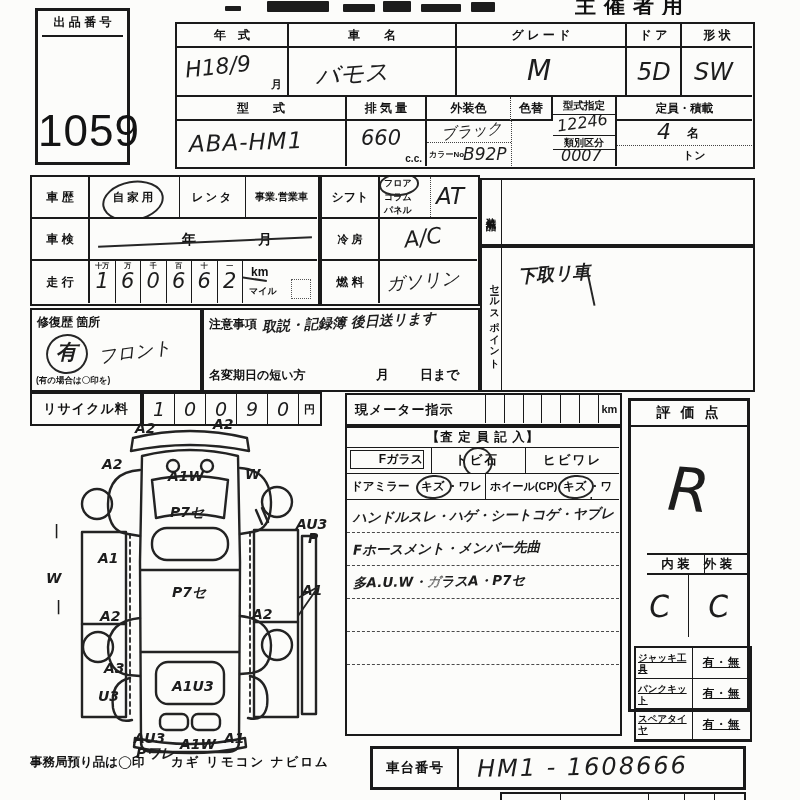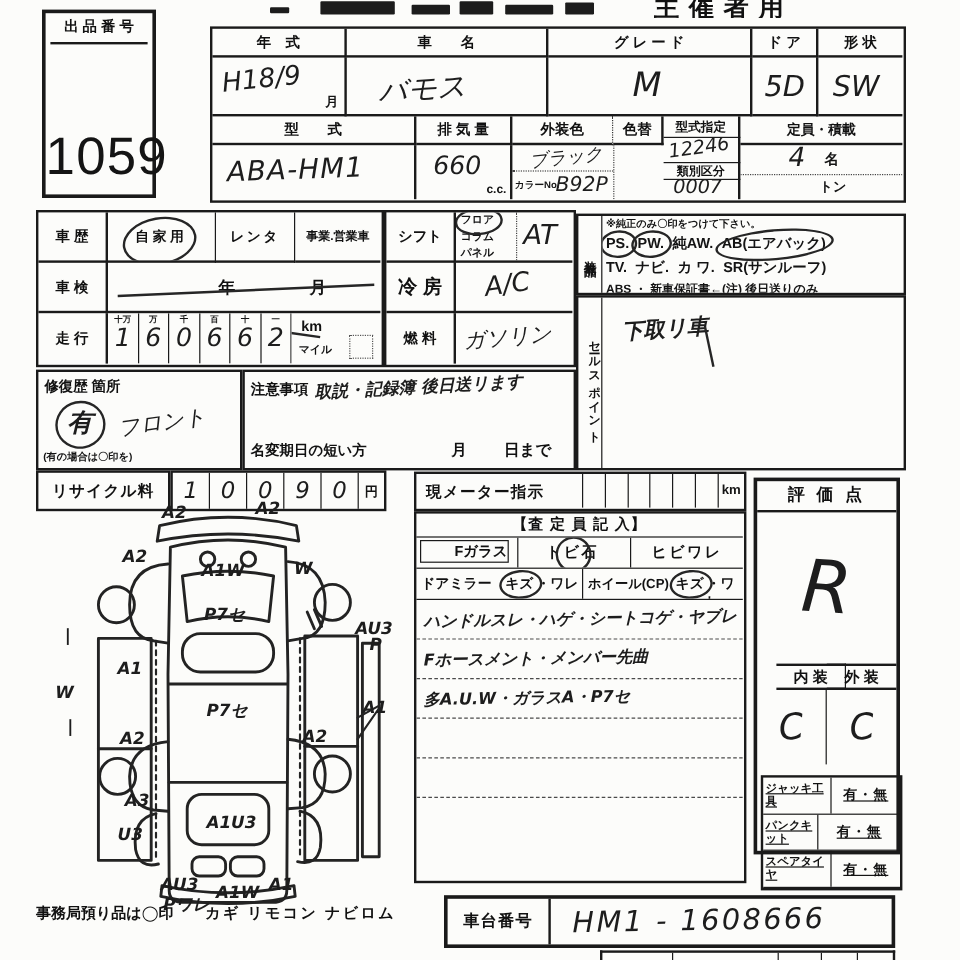--- a/index.html
+++ b/index.html
@@ -40,21 +40,21 @@
 <div id="page">
 
   <div class="abs" style="left:225px;top:0;width:290px;height:13px;overflow:hidden;">
     <div class="frag" style="left:0;top:6px;width:16px;height:5px;"></div>
     <div class="frag" style="left:42px;top:1px;width:62px;height:11px;"></div>
     <div class="frag" style="left:118px;top:4px;width:32px;height:8px;"></div>
     <div class="frag" style="left:158px;top:1px;width:28px;height:11px;"></div>
     <div class="frag" style="left:196px;top:4px;width:40px;height:8px;"></div>
     <div class="frag" style="left:246px;top:2px;width:24px;height:10px;"></div>
   </div>
-  <div class="abs" style="left:545px;top:0;width:215px;height:15px;overflow:hidden;">
+  <div class="abs" style="left:575px;top:0;width:215px;height:15px;overflow:hidden;">
     <span class="lbl" style="position:relative;top:-8px;font-size:21px;letter-spacing:8px;">主催者用</span>
   </div>
 
   <div class="bx3" style="left:35px;top:8px;width:95px;height:157px;">
     <div class="lbl bb" style="margin:3px 4px 0;padding-bottom:4px;text-align:center;font-size:12px;">出 品 番 号</div>
     <div style="position:absolute;left:0;right:0;bottom:6px;text-align:center;font-size:44px;letter-spacing:1px;">1059</div>
   </div>
 
   <div class="bx3" style="left:175px;top:22px;width:580px;height:147px;border-width:2.5px;">
 
@@ -172,42 +172,32 @@
   <div class="bx3" style="left:320px;top:175px;width:160px;height:131px;border-width:2.5px;">
     <div class="cell lbl br bb ctr" style="left:0;top:0;width:58px;height:42px;font-size:12px;">シフト</div>
     <div class="cell bb" style="left:58px;top:0;width:97px;height:42px;">
       <div class="abs" style="left:2px;top:0;width:46px;height:42px;border-right:1.4px dotted #444;font-size:9px;font-weight:bold;line-height:13.5px;padding-left:2px;">
         <span class="circled">フロア</span><br>
         <span>コラム</span><br>
         <span>パネル</span>
       </div>
       <span class="hand" style="position:absolute;left:56px;top:6px;font-size:23px;">AT</span>
     </div>
-    <div class="cell lbl br bb ctr" style="left:0;top:42px;width:58px;height:42px;font-size:16px;">冷 房</div>
+    <div class="cell lbl br bb ctr" style="left:0;top:42px;width:58px;height:42px;font-size:11px;">冷 房</div>
     <div class="cell bb" style="left:58px;top:42px;width:97px;height:42px;">
       <span class="hand" style="position:absolute;left:24px;top:6px;font-size:22px;transform:rotate(-8deg);">A/C</span>
     </div>
     <div class="cell lbl br ctr" style="left:0;top:84px;width:58px;height:42px;font-size:12px;">燃 料</div>
     <div class="cell" style="left:58px;top:84px;width:97px;height:42px;">
       <span class="hand" style="position:absolute;left:6px;top:8px;font-size:18px;transform:rotate(-5deg);">ガソリン</span>
     </div>
   </div>
 
   <div class="bx" style="left:480px;top:178px;width:275px;height:68px;">
     <div class="cell lbl br1 ctr vtext" style="left:0;top:0;width:20px;height:64px;font-size:10.5px;">装備品</div>
-    <div class="cell" style="left:20px;top:0;width:250px;height:64px;padding:1px 3px;">
-      <div style="font-size:8.5px;font-weight:bold;">※純正のみ〇印をつけて下さい。</div>
-      <div style="margin-top:1px;">
-        
-      <span class="eq-item circled">PS.</span><span class="eq-item circled">PW.</span><span class="eq-item">純AW.</span><span class="eq-item circled">AB(エアバック)</span></div>
-      <div style="margin-top:2px;">
-        
-      <span class="eq-item">TV.</span><span class="eq-item">ナビ.</span><span class="eq-item">カ ワ.</span><span class="eq-item">SR(サンルーフ)</span></div>
-      <div style="font-size:10px;font-weight:bold;margin-top:2px;">ABS ・ 新車保証書←(注) 後日送りのみ</div>
-    </div>
   </div>
 
   <div class="bx" style="left:480px;top:246px;width:275px;height:146px;">
     <div class="cell lbl br1" style="left:0;top:0;width:20px;height:142px;font-size:10px;writing-mode:vertical-rl;text-orientation:upright;letter-spacing:1px;padding-top:4px;text-align:center;">セールスポイント</div>
     <span class="hand" style="position:absolute;left:36px;top:14px;font-size:18px;transform:rotate(-4deg);font-weight:bold;">下取リ車</span>
     <div class="stroke" style="left:92px;top:40px;width:34px;transform:rotate(78deg);"></div>
   </div>
 
   <div class="bx3" style="left:30px;top:308px;width:172px;height:84px;border-width:2.5px;">
     <div class="lbl" style="position:absolute;left:5px;top:4px;font-size:12px;">修復歴 箇所</div>
@@ -393,21 +383,21 @@
   </div>
 
   <div class="bx" style="left:634px;top:646px;width:118px;height:96px;text-decoration:underline;">
     <div style="height:100%;display:flex;flex-direction:column;">
 
     <div style="flex:1;display:flex;border-bottom:1.5px solid #1a1a1a;box-sizing:border-box;">
           <div class="lbl" style="width:57px;border-right:1.5px solid #1a1a1a;font-size:9.5px;line-height:11px;display:flex;align-items:center;padding-left:2px;box-sizing:border-box;">ジャッキ工具</div>
           <div class="lbl ctr" style="flex:1;font-size:11.5px;letter-spacing:1px;">有・無</div>
         </div>
         <div style="flex:1;display:flex;border-bottom:1.5px solid #1a1a1a;box-sizing:border-box;">
-          <div class="lbl" style="width:46px;border-right:1.5px solid #1a1a1a;font-size:9.5px;line-height:11px;display:flex;align-items:center;padding-left:2px;box-sizing:border-box;">パンクキット</div>
+          <div class="lbl" style="width:57px;border-right:1.5px solid #1a1a1a;font-size:9.5px;line-height:11px;display:flex;align-items:center;padding-left:2px;box-sizing:border-box;">パンクキット</div>
           <div class="lbl ctr" style="flex:1;font-size:11.5px;letter-spacing:1px;">有・無</div>
         </div>
         <div style="flex:1;display:flex;border-bottom:1.5px solid #1a1a1a;box-sizing:border-box;">
           <div class="lbl" style="width:57px;border-right:1.5px solid #1a1a1a;font-size:9.5px;line-height:11px;display:flex;align-items:center;padding-left:2px;box-sizing:border-box;">スペアタイヤ</div>
           <div class="lbl ctr" style="flex:1;font-size:11.5px;letter-spacing:1px;">有・無</div>
         </div>
       </div>
   </div>
 
   <div class="bx3" style="left:370px;top:746px;width:376px;height:44px;">

